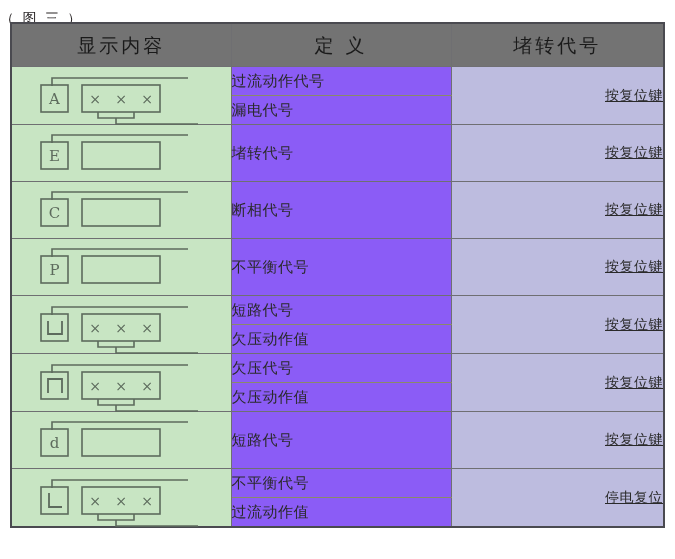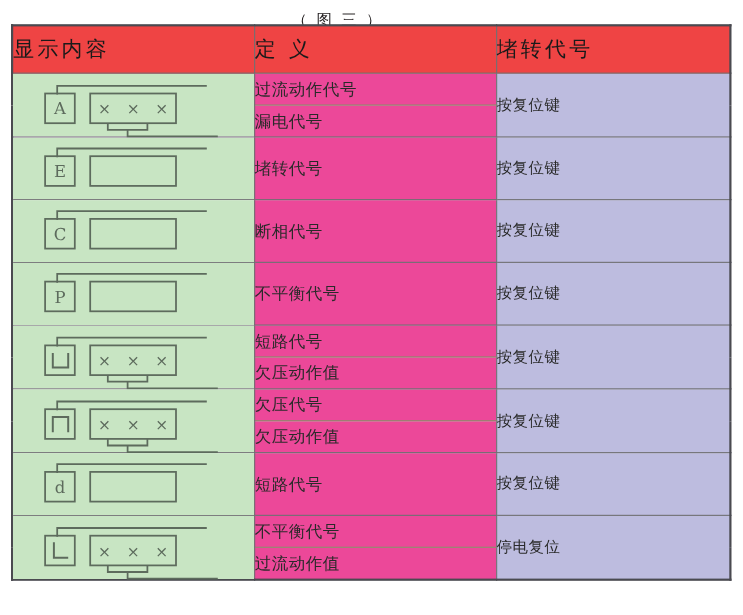--- a/index.html
+++ b/index.html
@@ -39,51 +39,52 @@
   table.codes col.c-reset { width: 213px; }
 
   table.codes td, table.codes th {
     border: 1px solid #6f6f72;
     padding: 0;
     vertical-align: middle;
   }
 
   
   .hdr td {
-    background: #ef4444;
+    background: #737373;
     height: 42px;
-    text-align: left;
+    text-align: center;
     font-size: 19px;
     letter-spacing: 3px;
     color: #1a1a1a;
     border-bottom: 2px solid #4a4a50;
   }
   .hdr .hcell { display: block; line-height: 42px; }
 
   
   td.disp {
     background: #c8e5c3;
     height: 56px;
     position: relative;
   }
   td.def {
-    background: #ec4899;
+    background: #8b5cf6;
     font-size: 15px;
     color: #2a2a2a;
     padding-left: 14px;
     height: 28px;
     letter-spacing: 0.5px;
   }
   td.def.single { height: 56px; }
   td.reset {
     background: #bdbcdf;
-    text-align: left;
+    text-align: right;
     font-size: 14px;
     color: #2a2a2a;
     letter-spacing: 0.5px;
+    text-decoration: underline;
   }
 
   
   tr.sub-top td.def { border-bottom: 1px solid #8a8a6a; }
 
   
   .sym {
     position: absolute;
     left: 26px;
     top: 50%;
@@ -259,16 +260,16 @@
             <td class="reset" rowspan="2">停电复位</td>
           </tr>
           <tr>
             <td class="def">过流动作值</td>
           </tr>
         </tbody>
     </table>
   </div>
 
   <div id="caption-host">
-      <div style="text-align: center; width: 614px; margin-top: 10px; font-size: 14px; letter-spacing: 2px; color: rgb(35, 31, 32);">（ 图 三 ）</div>
+      <div style="text-align: left; width: 614px; margin-top: 10px; font-size: 14px; letter-spacing: 2px; color: rgb(35, 31, 32);">（ 图 三 ）</div>
     </div>
 
 </div>
 
 </body></html>

